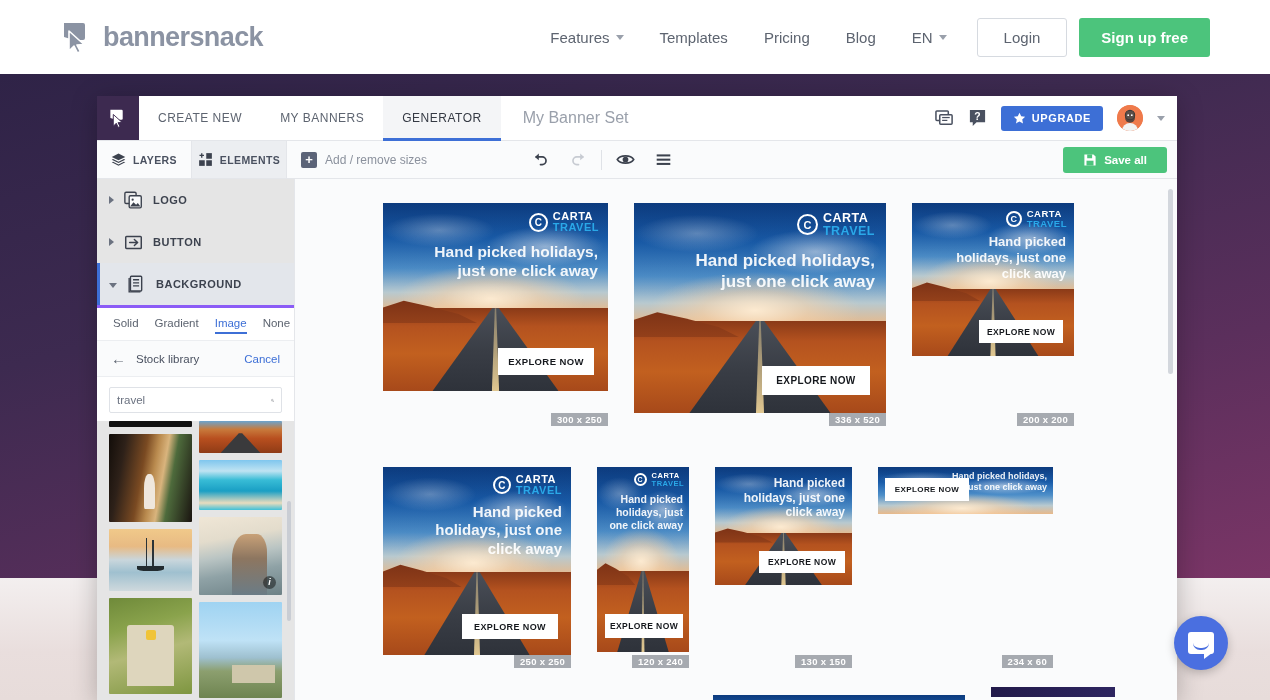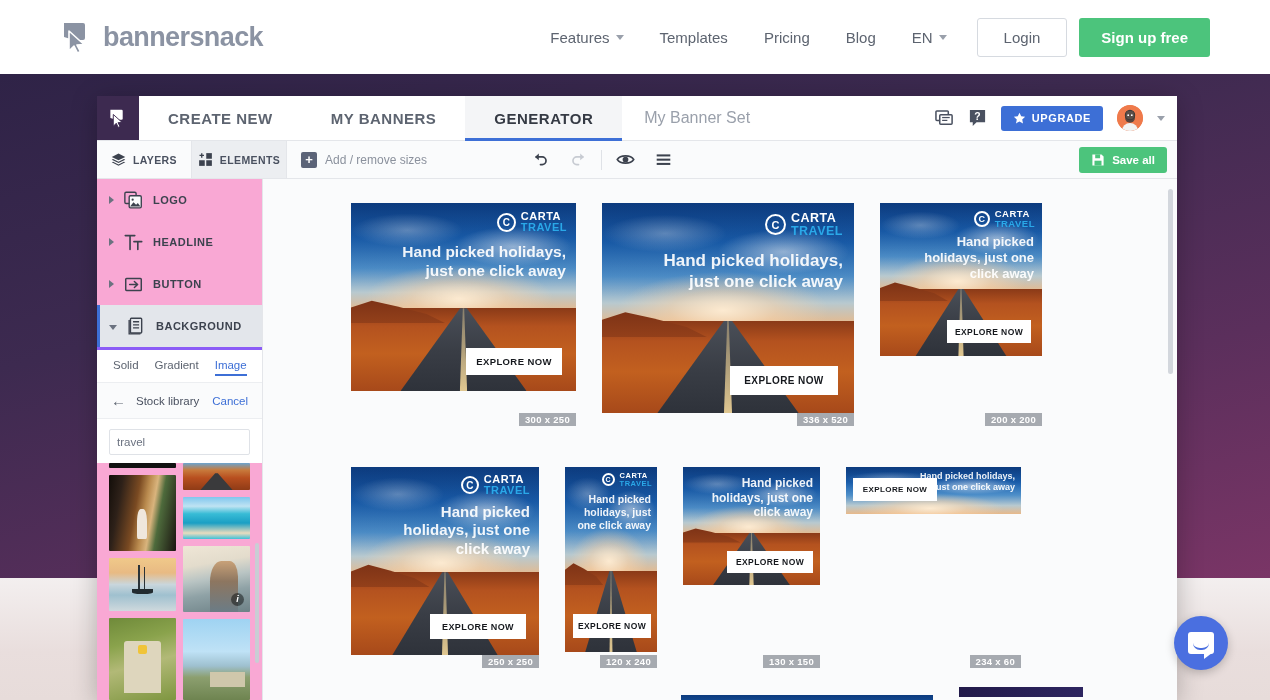--- a/index.html
+++ b/index.html
@@ -61,22 +61,22 @@
   
   .app-topbar {
     height: 45px; display: flex; align-items: stretch;
     border-bottom: 1px solid #e4e6ea; background: #fff; position: relative;
   }
   .app-logo-box {
     width: 42px; background: #3d2a50; display: flex;
     align-items: center; justify-content: center;
   }
   .app-tab {
-    display: flex; align-items: center; padding: 0 29px; font-size: 15px;
-    font-weight: bold; letter-spacing: .5px; color: #5d6470; cursor: pointer;
+    display: flex; align-items: center; padding: 0 19px; font-size: 12px;
+    font-weight: normal; letter-spacing: .5px; color: #5d6470; cursor: pointer;
     position: relative; white-space: nowrap;
   }
   .app-tab.active { background: #f4f5f7; color: #353a44; }
   .app-tab.active::after {
     content: ""; position: absolute; left: 0; right: 0; bottom: -1px;
     height: 3px; background: #3d6fd6;
   }
   .banner-set-name {
     display: flex; align-items: center; padding-left: 22px; font-size: 16px;
     color: #9aa0ab; cursor: text;
@@ -120,31 +120,31 @@
   }
   .tool-icons { display: flex; align-items: center; gap: 0; margin-left: 80px; }
   .tool-ico {
     width: 38px; display: flex; align-items: center; justify-content: center;
     cursor: pointer; height: 38px;
   }
   .divider-v { width: 1px; height: 20px; background: #dfe2e7; margin: 0 4px; }
   .btn-saveall {
     margin-left: auto; align-self: center; margin-right: 10px;
     background: #4cc47c; color: #fff; border: none; border-radius: 3px;
-    height: 26px; padding: 0 12px; font-size: 11.5px; font-weight: bold;
+    height: 26px; padding: 0 20px; font-size: 11.5px; font-weight: bold;
     display: flex; align-items: center; gap: 7px; cursor: pointer;
     white-space: nowrap;
   }
 
   
   .app-body { display: flex; height: 521px; }
 
   
   .sidebar {
-    width: 166px; background: #f9a8d4; border-right: 1px solid #e4e6ea;
+    width: 198px; background: #e5e5e5; border-right: 1px solid #e4e6ea;
     display: flex; flex-direction: column; flex: none;
   }
   .layer-row {
     height: 42px; display: flex; align-items: center; gap: 10px;
     padding-left: 8px; font-size: 11px; font-weight: bold; letter-spacing: .5px;
     color: #3c424e; cursor: pointer; position: relative;
   }
   .layer-row.active { background: #e3e6eb; }
   .layer-row.active::before {
     content: ""; position: absolute; left: 0; top: 0; bottom: 0; width: 3px;
@@ -458,28 +458,20 @@
         <i class="tri"></i>
         <svg width="19" height="19" viewBox="0 0 22 22">
           <rect x="1" y="1.5" width="13" height="13" rx="1.5" fill="none" stroke="#3c424e" stroke-width="1.6"></rect>
           <rect x="6" y="5.5" width="14" height="14" rx="1.5" fill="#fafbfc" stroke="#3c424e" stroke-width="1.6"></rect>
           <circle cx="10" cy="10" r="1.3" fill="#3c424e"></circle>
           <path d="M7 18 l4-5 3 3 2-2 3 4z" fill="#3c424e"></path>
         </svg>
         <span>LOGO</span>
       </div>
 
-      <div class="layer-row">
-        <i class="tri"></i>
-        <svg width="19" height="19" viewBox="0 0 22 22">
-          <path d="M1.5 3 h11 M7 3 v16" stroke="#3c424e" stroke-width="1.9" fill="none" stroke-linecap="round"></path>
-          <path d="M11.5 10 h9 M16 10 v9" stroke="#3c424e" stroke-width="1.9" fill="none" stroke-linecap="round"></path>
-        </svg>
-        <span>HEADLINE</span>
-      </div>
 
       <div class="layer-row">
         <i class="tri"></i>
         <svg width="19" height="19" viewBox="0 0 22 22">
           <rect x="2" y="4" width="18" height="14" rx="1" fill="none" stroke="#3c424e" stroke-width="1.7"></rect>
           <path d="M6.5 11 h9 M12 7.5 L15.8 11 L12 14.5" fill="none" stroke="#3c424e" stroke-width="1.7" stroke-linecap="round" stroke-linejoin="round"></path>
         </svg>
         <span>BUTTON</span>
       </div>
 

